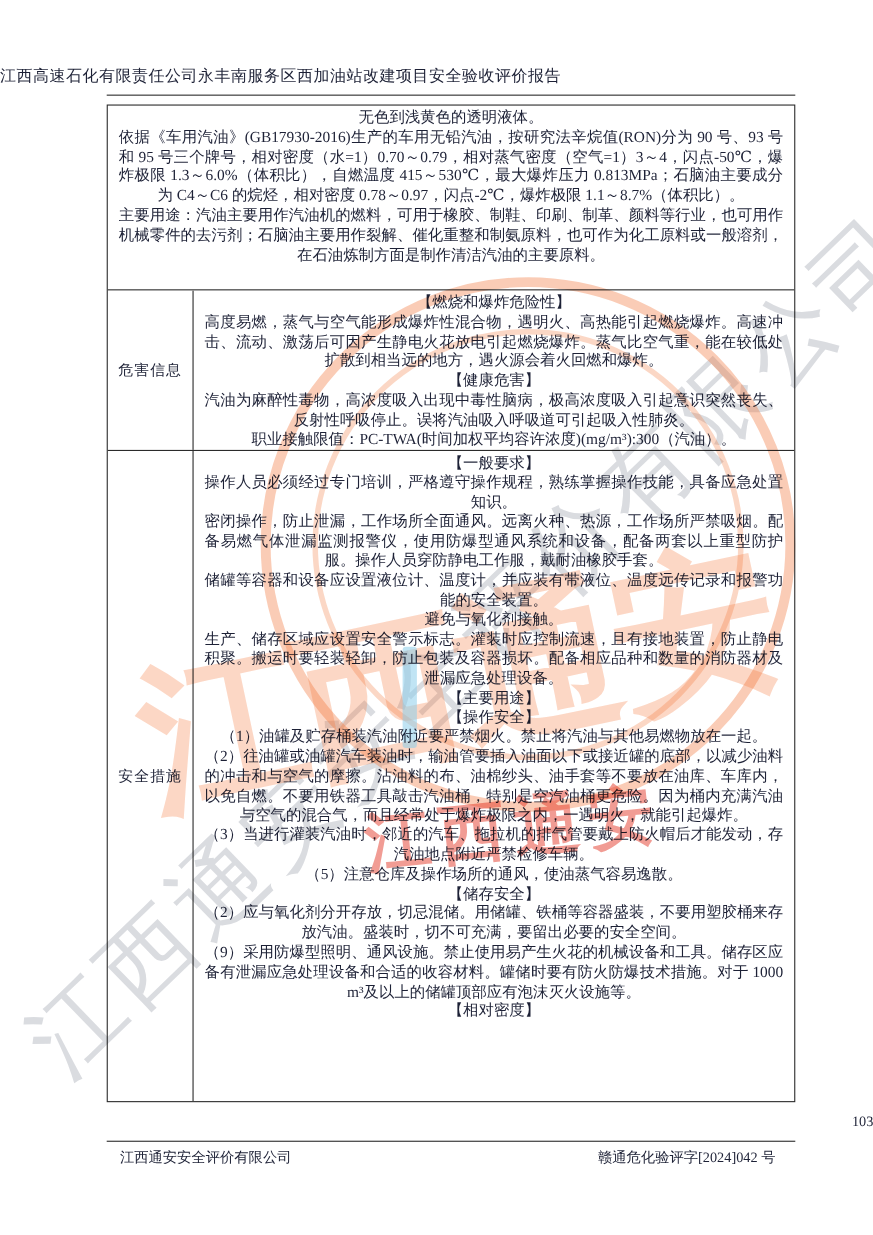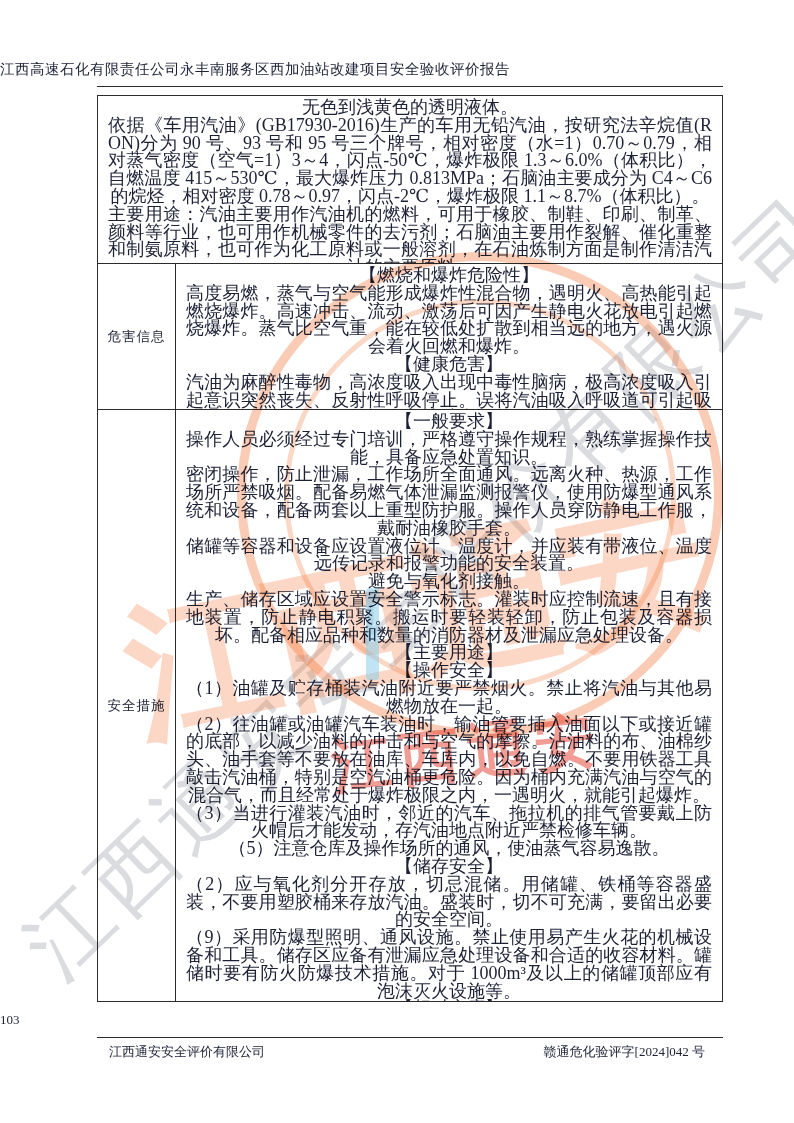--- a/index.html
+++ b/index.html
@@ -28,29 +28,29 @@
   .row:nth-child(1){height:168px;}
   .row:nth-child(2){height:146px;}
   .row:nth-child(3){height:591px;}
   .label{
     width:78px;flex:0 0 78px;border-right:1.6px solid #2b2b2b;box-sizing:border-box;
     display:flex;align-items:center;justify-content:center;
     font-size:13.5px;letter-spacing:1px;
   }
   .content{
     flex:1;padding:3px 10px 0 10px;box-sizing:border-box;
-    font-size:18px;line-height:17.8px;overflow:hidden;
+    font-size:14px;line-height:17.8px;overflow:hidden;
   }
   .para{
     text-align:justify;text-align-last:center;
     word-break:break-all;margin:0;
   }
 
   .pageno{
-    position:absolute;left:0;right:0;top:1012px;text-align:left;font-size:13px;
+    position:absolute;left:0;right:0;top:1012px;text-align:right;font-size:13px;
   }
   .footer-rule{
     position:absolute;left:97px;width:626px;top:1037px;border-top:1.2px solid #2b2b2b;
   }
   .footer{
     position:absolute;left:97px;width:626px;top:1043px;
     display:flex;justify-content:space-between;box-sizing:border-box;
     padding:0 18px 0 12px;font-size:13px;
   }
 

